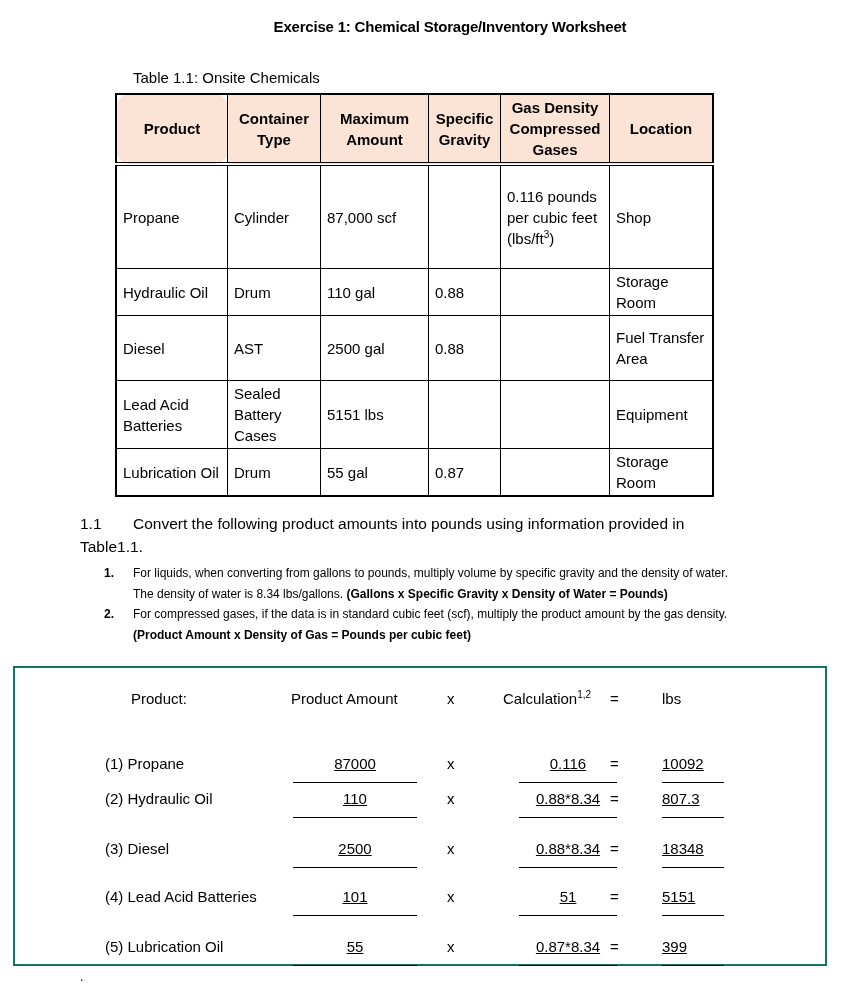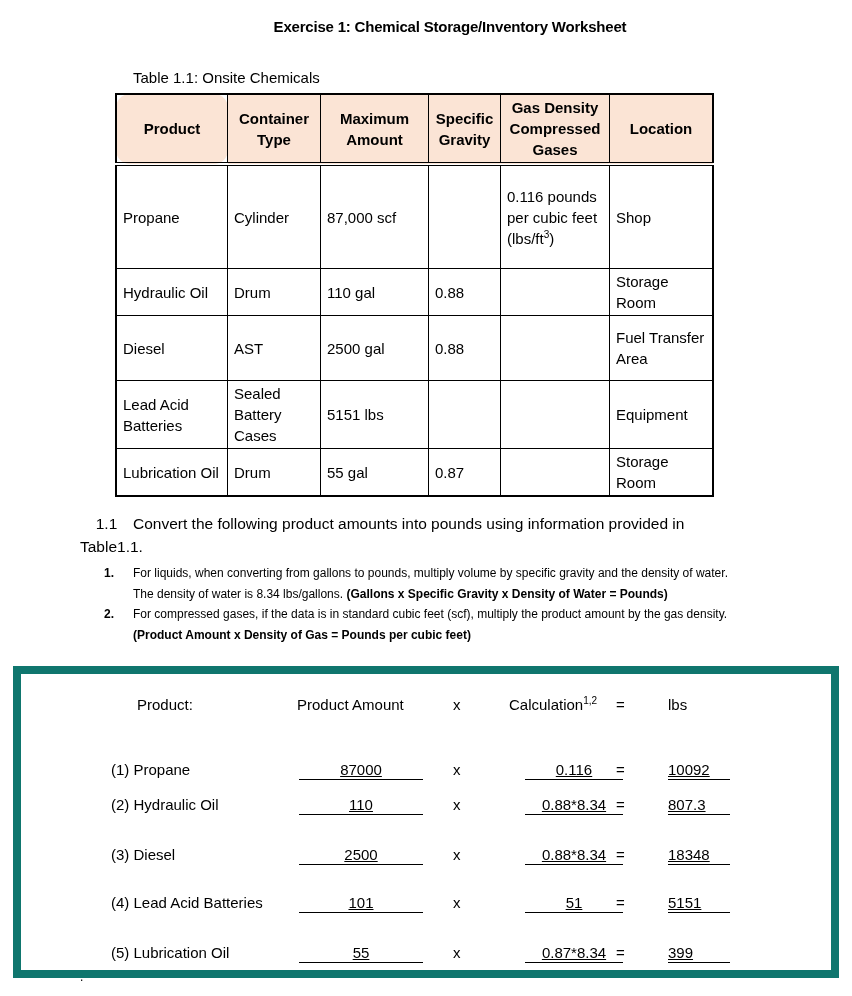--- a/index.html
+++ b/index.html
@@ -32,46 +32,46 @@
     .r-propane td { height: 98px; }
     .r-hydraulic td { height: 38px; }
     .r-diesel td { height: 60px; }
     .r-lead td { height: 60px; }
     .r-lube td { height: 38px; }
     sup { font-size: 10px; line-height: 0; }
 
     .q-heading {
       position: absolute; top: 512px; left: 80px; width: 660px; font-size: 15.5px; line-height: 23px;
     }
-    .q-heading .num { display: inline-block; width: 53px; text-align: center; }
+    .q-heading .num { display: inline-block; width: 53px; }
     .instructions {
       position: absolute; top: 563px; left: 104px; width: 640px; font-size: 12px; line-height: 20.5px;
       margin: 0; padding: 0; list-style: none;
     }
     .instructions li { position: relative; padding-left: 29px; }
     .instructions .n { position: absolute; left: 0; font-weight: bold; }
     .instructions b { font-weight: bold; }
 
     .calc-box {
       position: absolute; top: 666px; left: 13px; width: 810px; height: 296px;
-      border: 8px solid #0f766e;
+      border: 2px solid #0f766e;
     }
     .calc-row { position: absolute; left: 0; width: 100%; height: 24px; font-size: 15px; }
     .calc-row span { position: absolute; top: 0; white-space: nowrap; }
     .col-prod { left: 90px; }
     .col-amt { left: 278px; width: 124px; text-align: center; }
     .col-x { left: 432px; }
     .col-calc { left: 504px; width: 98px; text-align: center; }
     .col-eq { left: 595px; }
     .col-lbs { left: 647px; width: 62px; }
     .hdr .col-prod { left: 116px; }
     .hdr .col-amt { text-align: left; left: 276px; }
     .hdr .col-calc { text-align: right; left: 488px; width: auto; }
     .hdr .col-lbs { text-align: left; left: 647px; width: auto; }
-    .blank { border-bottom: 1px solid #000; padding-bottom: 1px; }
+    .blank { border-bottom: 1px solid #000; padding-bottom: 10px; }
     .blank .v { text-decoration: underline; position: static; }
     .dot { position: absolute; top: 970px; left: 80px; font-size: 12px; }
   </style>
 </head>
 <body>
 
 <div class="title">Exercise 1: Chemical Storage/Inventory Worksheet</div>
 <div class="table-caption">Table 1.1: Onsite Chemicals</div>
 
 <table class="chem">

